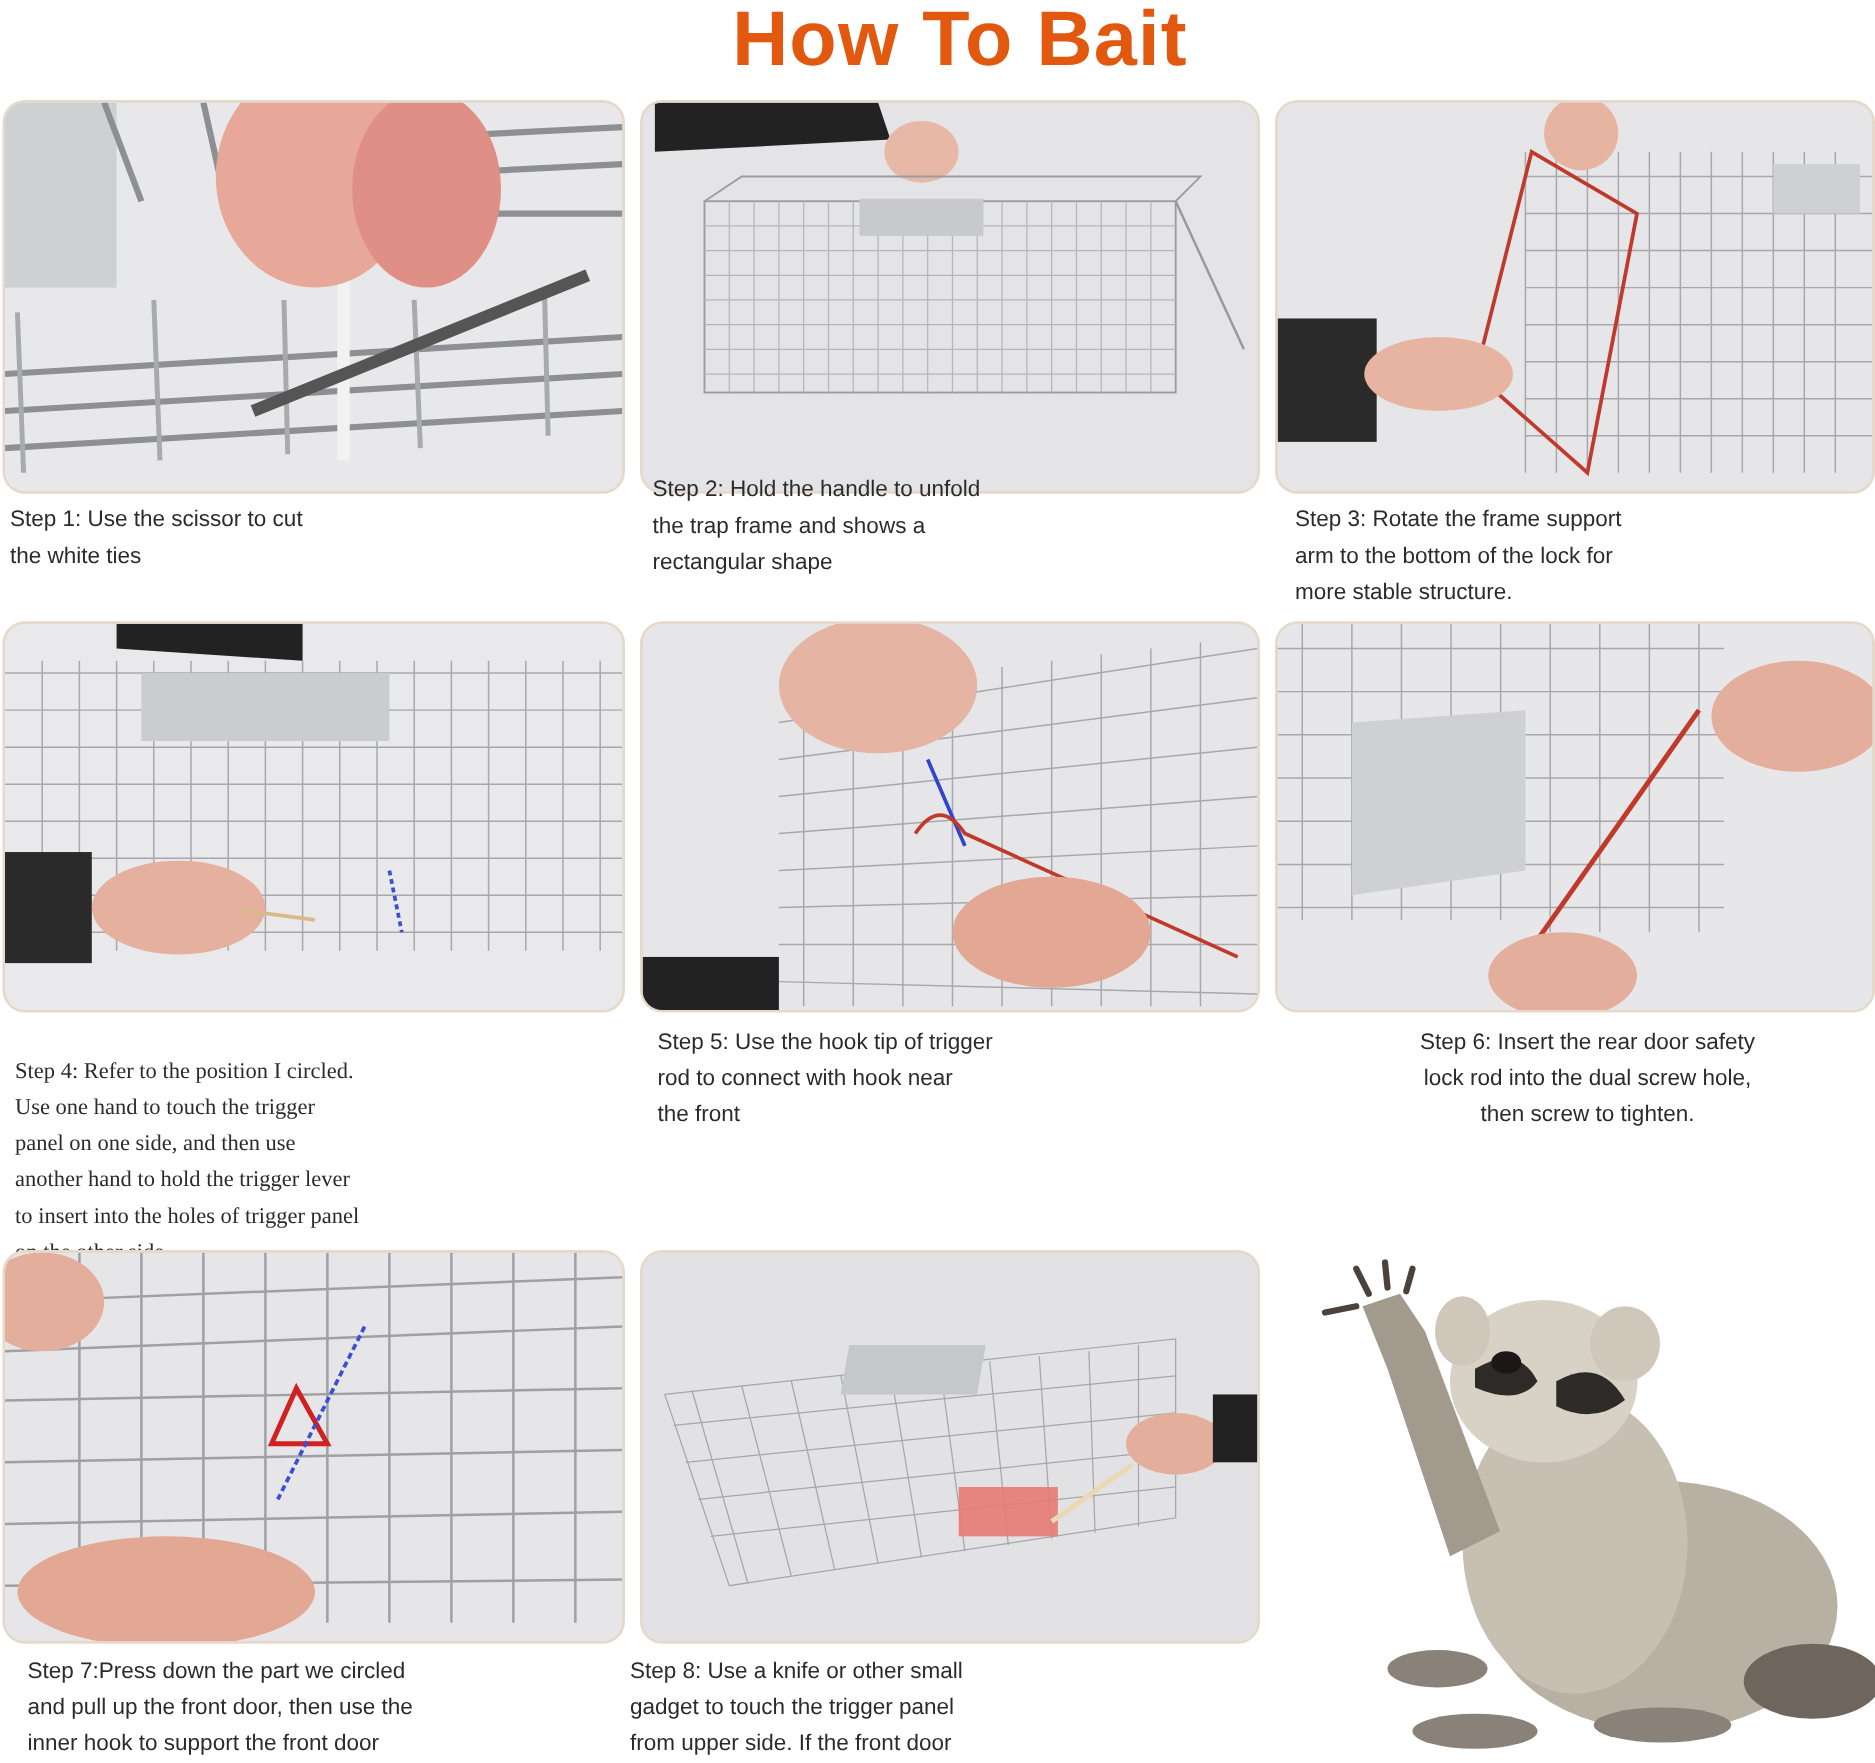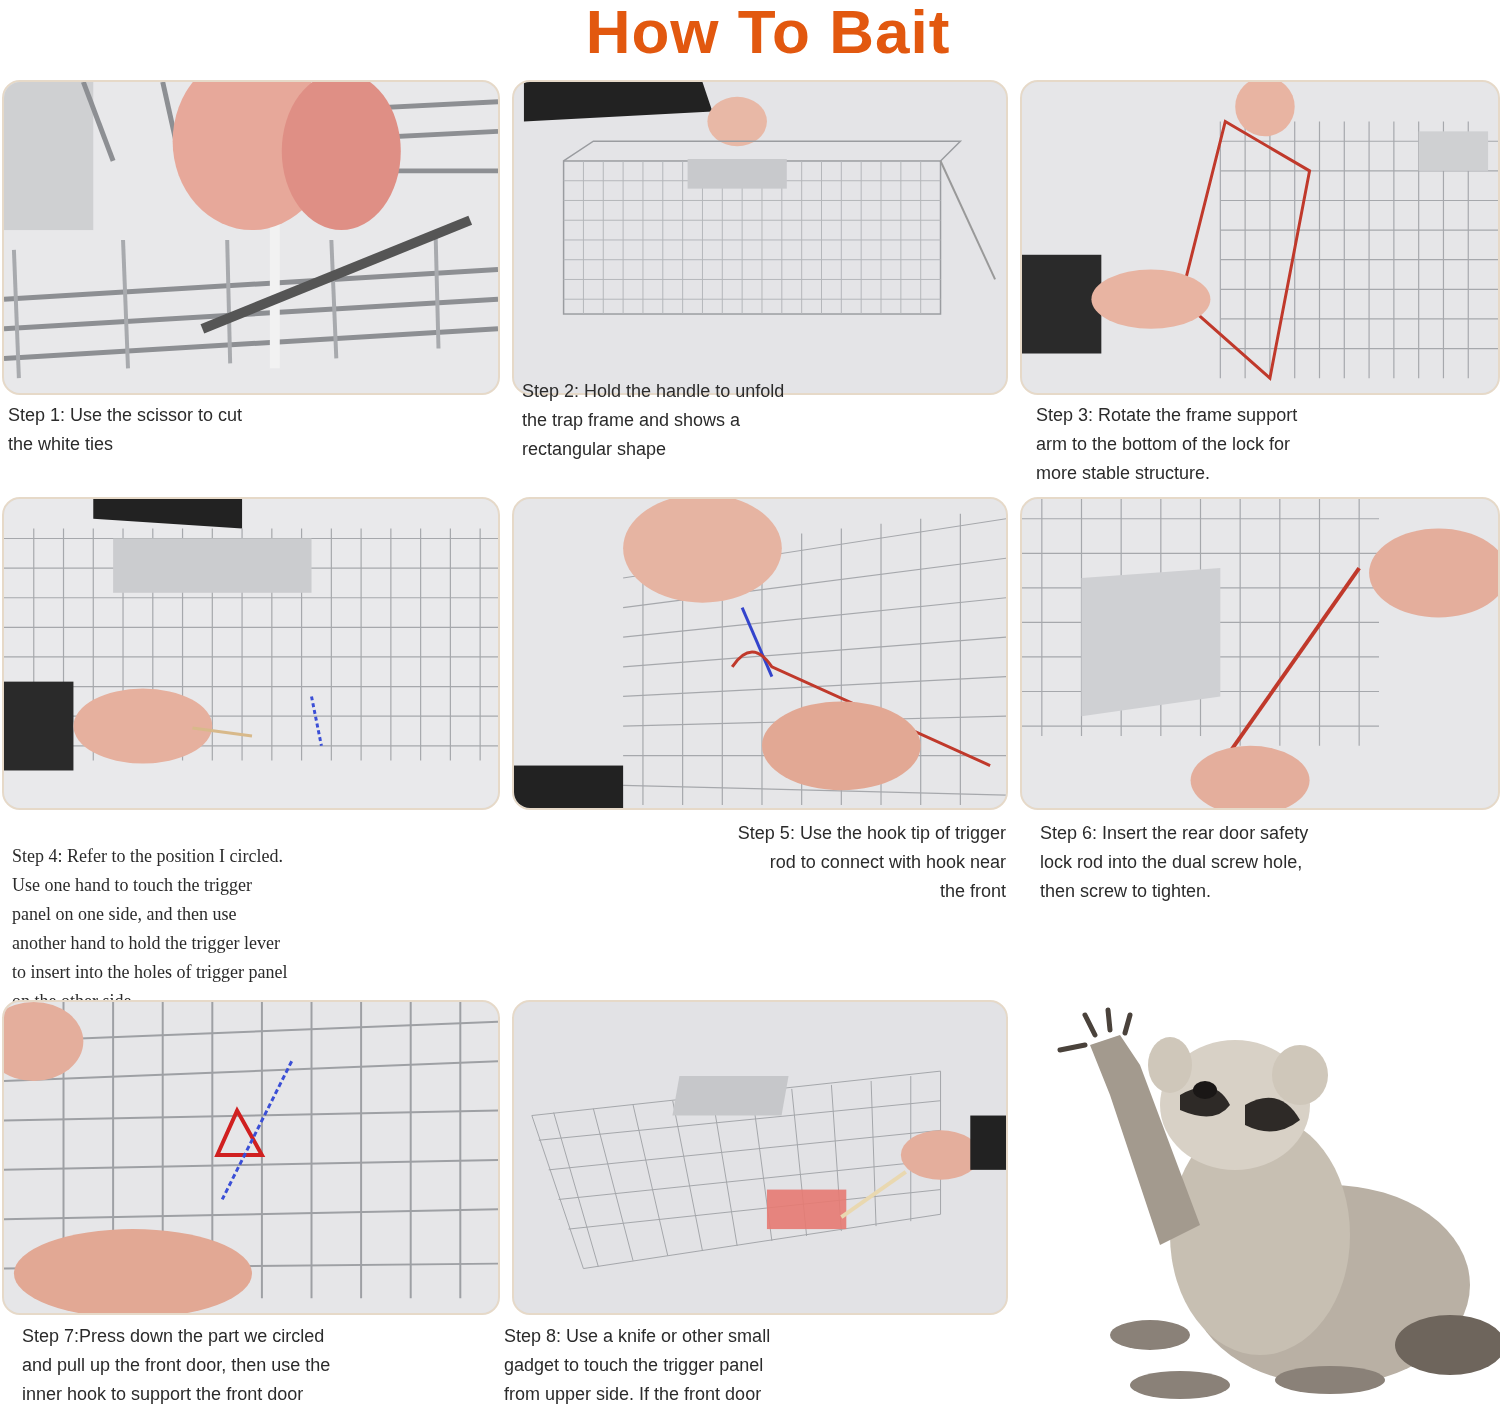--- a/index.html
+++ b/index.html
@@ -196,21 +196,21 @@
         <line x1="410" y1="20" x2="410" y2="310"></line>
       <line x1="450" y1="15" x2="450" y2="310"></line>
     </g>
     <ellipse cx="190" cy="50" rx="80" ry="55" fill="#e6b4a2"></ellipse>
     <path d="M230 110 L260 180" stroke="#3344cc" stroke-width="3"></path>
     <path d="M220 170 Q240 140 260 170 L480 270" stroke="#c0392b" stroke-width="3" fill="none"></path>
     <ellipse cx="330" cy="250" rx="80" ry="45" fill="#e2a894"></ellipse>
     <rect x="0" y="270" width="110" height="43" fill="#222"></rect>
   </svg>
 </div>
-<div class="caption" style="left:526px;top:819px;width:480px;text-align:right;">Step 5: Use the hook tip of trigger
+<div class="caption" style="left:526px;top:819px;width:480px;">Step 5: Use the hook tip of trigger
 rod to connect with hook near
 the front</div>
 
 <div class="photo" style="left:1020px;top:497px;width:480px;height:313px;">
   <svg viewBox="0 0 480 313" preserveAspectRatio="none">
     <rect width="480" height="313" fill="#e7e7e9"></rect>
     <g stroke="#a6a8ac" stroke-width="1.2">
       <line x1="0" y1="20" x2="360" y2="20"></line>
         <line x1="0" y1="55" x2="360" y2="55"></line>
       <line x1="0" y1="90" x2="360" y2="90"></line>
@@ -227,21 +227,21 @@
       <line x1="260" y1="0" x2="260" y2="250"></line>
         <line x1="300" y1="0" x2="300" y2="250"></line>
       <line x1="340" y1="0" x2="340" y2="250"></line>
     </g>
     <polygon points="60,80 200,70 200,200 60,220" fill="#cfd0d3"></polygon>
     <line x1="200" y1="270" x2="340" y2="70" stroke="#c0392b" stroke-width="4"></line>
     <ellipse cx="420" cy="75" rx="70" ry="45" fill="#e4ae9c"></ellipse>
     <ellipse cx="230" cy="285" rx="60" ry="35" fill="#e4ae9c"></ellipse>
   </svg>
 </div>
-<div class="caption" style="left:1040px;top:819px;width:460px;">Step 6: Insert the rear door safety
+<div class="caption" style="left:1040px;top:819px;width:460px;text-align:center;">Step 6: Insert the rear door safety
 lock rod into the dual screw hole,
 then screw to tighten.</div>
 
 <div class="photo" style="left:2px;top:1000px;width:498px;height:315px;">
   <svg viewBox="0 0 498 315" preserveAspectRatio="none">
     <rect width="498" height="315" fill="#e6e6e8"></rect>
     <g stroke="#9ea0a4" stroke-width="2">
       <line x1="0" y1="40" x2="498" y2="20"></line>
         <line x1="0" y1="80" x2="498" y2="60"></line>
       <line x1="0" y1="120" x2="498" y2="110"></line>

